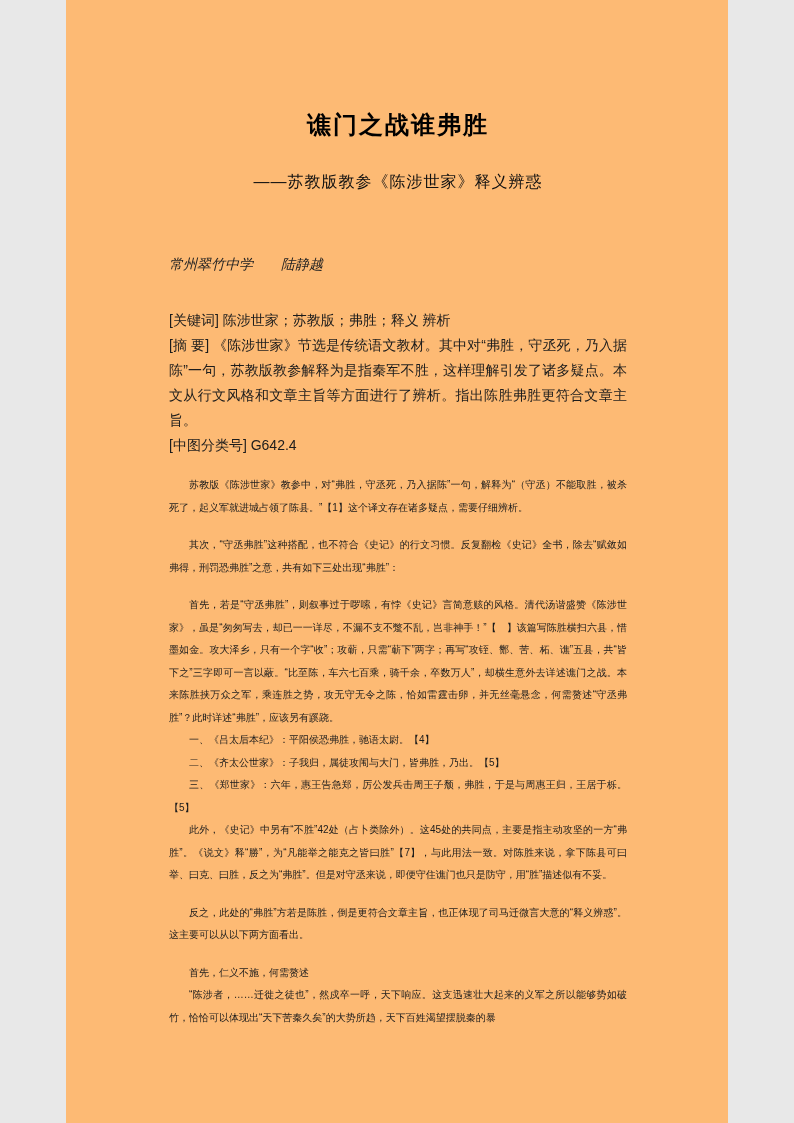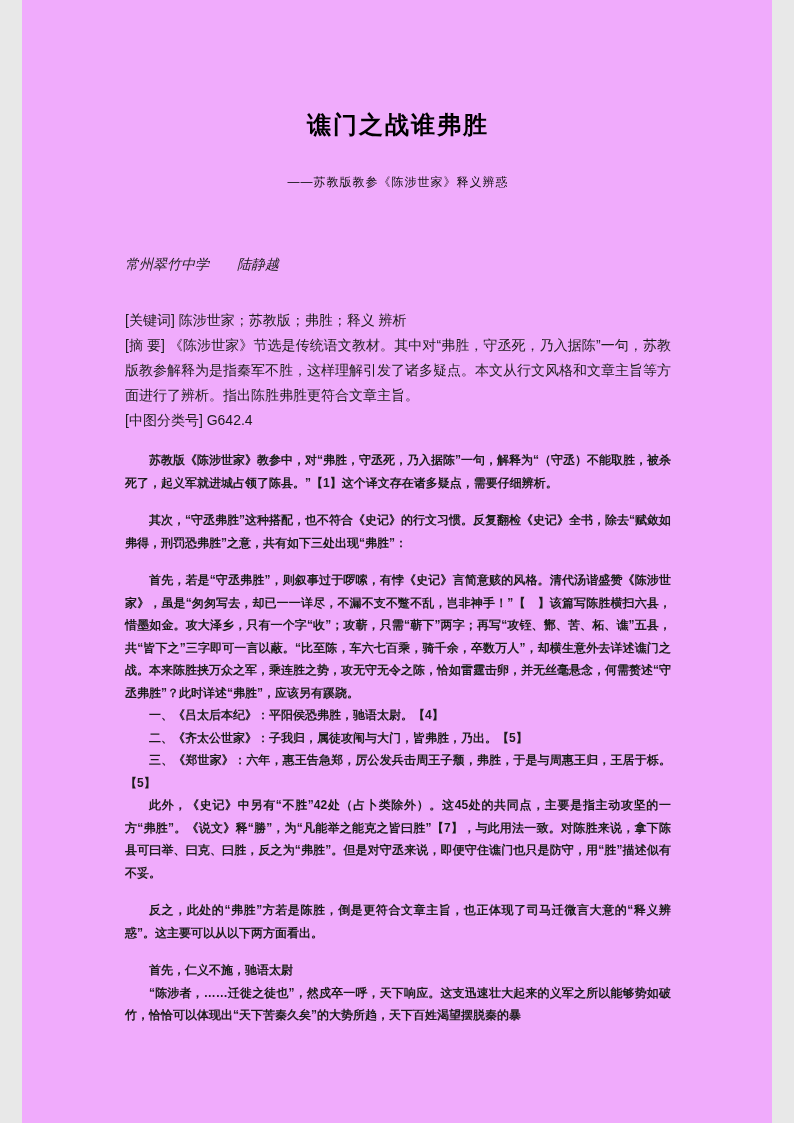--- a/index.html
+++ b/index.html
@@ -2,41 +2,41 @@
 <html><head>
 <meta charset="utf-8">
 <style>
   html, body {
     margin: 0;
     padding: 0;
     background: #e8e8e8;
   }
   .page {
     position: relative;
-    width: 750px;
+    width: 662px;
     height: 1123px;
     margin: 0 auto;
-    background: #f0abfc;
+    background: #fdba74;
     box-sizing: border-box;
     padding: 94px 101px 0 103px;
     overflow: hidden;
     font-family: "Liberation Sans", "DejaVu Sans", sans-serif;
     color: #1c1c1c;
   }
   .article-title {
     text-align: center;
     font-size: 24px;
     line-height: 30px;
     font-weight: 700;
     color: #000000;
     letter-spacing: 2px;
   }
   .article-subtitle {
     text-align: center;
-    font-size: 12px;
+    font-size: 16px;
     line-height: 24px;
     font-weight: 400;
     color: #111111;
     margin-top: 30px;
     letter-spacing: 1px;
   }
   .author-line {
     text-align: left;
     font-family: "Liberation Serif", "DejaVu Serif", serif;
     font-style: italic;
@@ -52,27 +52,26 @@
     font-size: 14px;
     line-height: 25px;
     text-align: justify;
     color: #1c1c1c;
     margin: 0;
   }
   .body-block {
     margin-top: 16px;
   }
   .para {
-    font-size: 12px;
+    font-size: 10px;
     line-height: 22.5px;
     text-align: justify;
     text-indent: 2em;
     color: #1c1c1c;
     margin: 0;
-    font-weight: bold;
   }
   .para.sep {
     margin-top: 15px;
   }
 </style>
 </head>
 <body>
 
 <div class="page">
 
@@ -90,17 +89,17 @@
 
   <div class="body-block">
     <p class="para sep">苏教版《陈涉世家》教参中，对“弗胜，守丞死，乃入据陈”一句，解释为“（守丞）不能取胜，被杀死了，起义军就进城占领了陈县。”【1】这个译文存在诸多疑点，需要仔细辨析。</p>
     <p class="para sep">其次，“守丞弗胜”这种搭配，也不符合《史记》的行文习惯。反复翻检《史记》全书，除去“赋敛如弗得，刑罚恐弗胜”之意，共有如下三处出现“弗胜”：</p>
     <p class="para sep">首先，若是“守丞弗胜”，则叙事过于啰嗦，有悖《史记》言简意赅的风格。清代汤谐盛赞《陈涉世家》，虽是“匆匆写去，却已一一详尽，不漏不支不蹩不乱，岂非神手！”【　】该篇写陈胜横扫六县，惜墨如金。攻大泽乡，只有一个字“收”；攻蕲，只需“蕲下”两字；再写“攻铚、酂、苦、柘、谯”五县，共“皆下之”三字即可一言以蔽。“比至陈，车六七百乘，骑千余，卒数万人”，却横生意外去详述谯门之战。本来陈胜挟万众之军，乘连胜之势，攻无守无令之陈，恰如雷霆击卵，并无丝毫悬念，何需赘述“守丞弗胜”？此时详述“弗胜”，应该另有蹊跷。</p>
     <p class="para">一、《吕太后本纪》：平阳侯恐弗胜，驰语太尉。【4】</p>
     <p class="para">二、《齐太公世家》：子我归，属徒攻闱与大门，皆弗胜，乃出。【5】</p>
     <p class="para">三、《郑世家》：六年，惠王告急郑，厉公发兵击周王子颓，弗胜，于是与周惠王归，王居于栎。【5】</p>
     <p class="para">此外，《史记》中另有“不胜”42处（占卜类除外）。这45处的共同点，主要是指主动攻坚的一方“弗胜”。《说文》释“勝”，为“凡能举之能克之皆曰胜”【7】，与此用法一致。对陈胜来说，拿下陈县可曰举、曰克、曰胜，反之为“弗胜”。但是对守丞来说，即便守住谯门也只是防守，用“胜”描述似有不妥。</p>
     <p class="para sep">反之，此处的“弗胜”方若是陈胜，倒是更符合文章主旨，也正体现了司马迁微言大意的“释义辨惑”。这主要可以从以下两方面看出。</p>
-    <p class="para sep">首先，仁义不施，驰语太尉</p>
+    <p class="para sep">首先，仁义不施，何需赘述</p>
     <p class="para">“陈涉者，……迁徙之徒也”，然戍卒一呼，天下响应。这支迅速壮大起来的义军之所以能够势如破竹，恰恰可以体现出“天下苦秦久矣”的大势所趋，天下百姓渴望摆脱秦的暴</p>
   </div>
 
 </div>
 
 </body></html>

